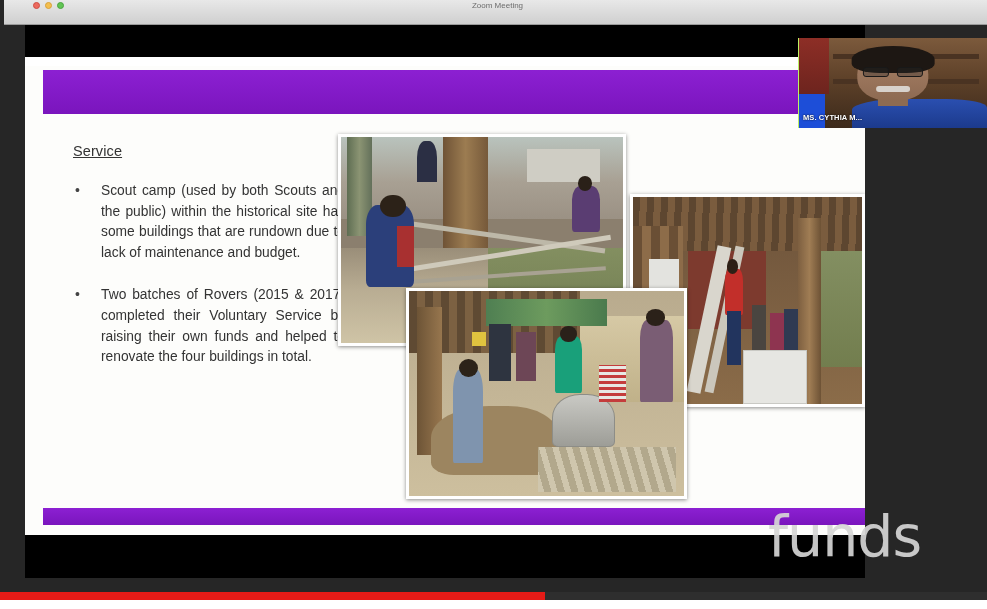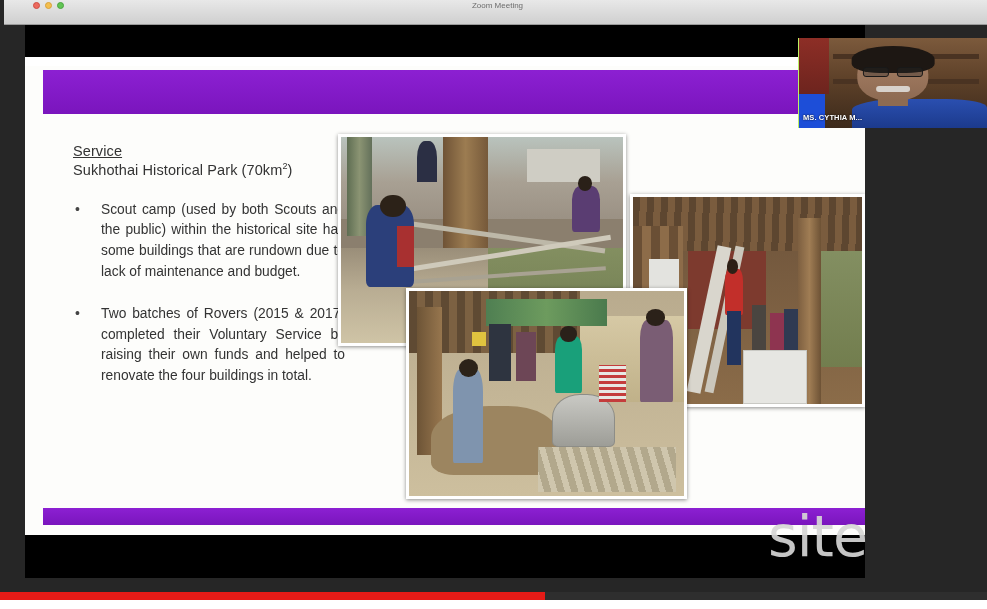--- a/index.html
+++ b/index.html
@@ -354,23 +354,20 @@
 
   <div class="share-backdrop"></div>
 
   <div class="slide">
 
     <div class="slide-topband"></div>
     <div class="title-bar"></div>
 
     <div class="textcol">
       <div class="country">Service</div>
-      <div class="parkline">
-        <span>Sukhothai Historical Park (70km</span><sup>2</sup><span>)</span>
-      </div>
 
       <ul class="bullets">
         <li>Scout camp (used by both Scouts and the public) within the historical site has some buildings that are rundown due to lack of maintenance and budget.</li>
         <li>Two batches of Rovers (2015 &amp; 2017) completed their Voluntary Service by raising their own funds and helped to renovate the four buildings in total.</li>
       </ul>
     </div>
 
     <div class="photo ph1">
       <div class="ph-inner">
         <div class="p1-sky"></div>
@@ -433,21 +430,21 @@
         <div class="p3-pur"></div>
           <div class="p3-purh"></div>
       </div>
     </div>
 
     <div class="slide-bottomband"></div>
   </div>
 
   <div class="purple-sliver"></div>
 
-  <div class="zoom-wm" style="color: rgb(214, 214, 214);">site</div>
+  <div class="zoom-wm" style="color: rgb(214, 214, 214);">funds</div>
 
   <div class="video-thumb">
     <div class="vt-wallR"></div>
     <div class="vt-wallL"></div>
     <div class="vt-shelf"></div>
     <div class="vt-shelf2"></div>
     <div class="vt-shirt"></div>
     <div class="vt-neck"></div>
     <div class="vt-face"></div>
     <div class="vt-hair"></div>

